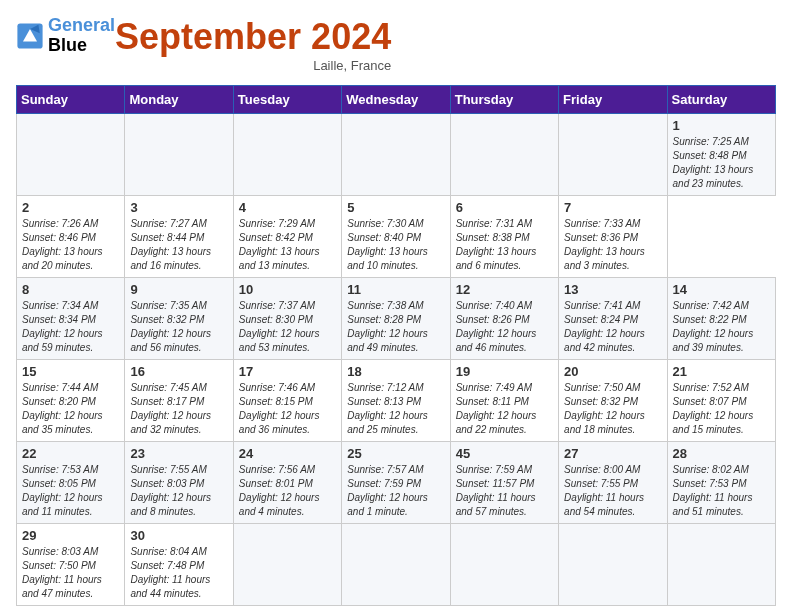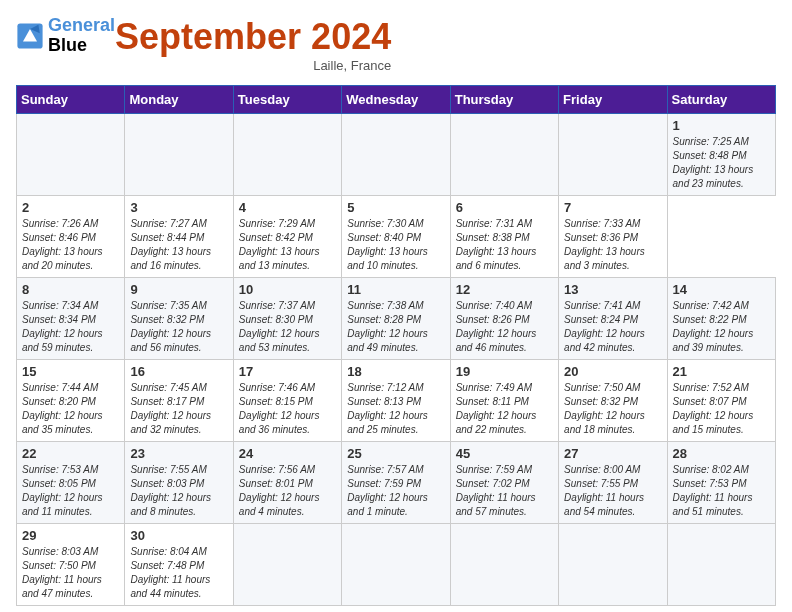--- a/index.html
+++ b/index.html
@@ -337,21 +337,21 @@
         <div class="day-info">
           <div>Sunrise: 7:57 AM</div>
           <div>Sunset: 7:59 PM</div>
           <div>Daylight: 12 hours and 1 minute.</div>
         </div>
       </td>
         <td>
         <span class="day-num">45</span>
         <div class="day-info">
           <div>Sunrise: 7:59 AM</div>
-          <div>Sunset: 7:02 PM</div>
+          <div>Sunset: 11:57 PM</div>
           <div>Daylight: 11 hours and 57 minutes.</div>
         </div>
       </td>
         <td>
         <span class="day-num">27</span>
         <div class="day-info">
           <div>Sunrise: 8:00 AM</div>
           <div>Sunset: 7:55 PM</div>
           <div>Daylight: 11 hours and 54 minutes.</div>
         </div>

